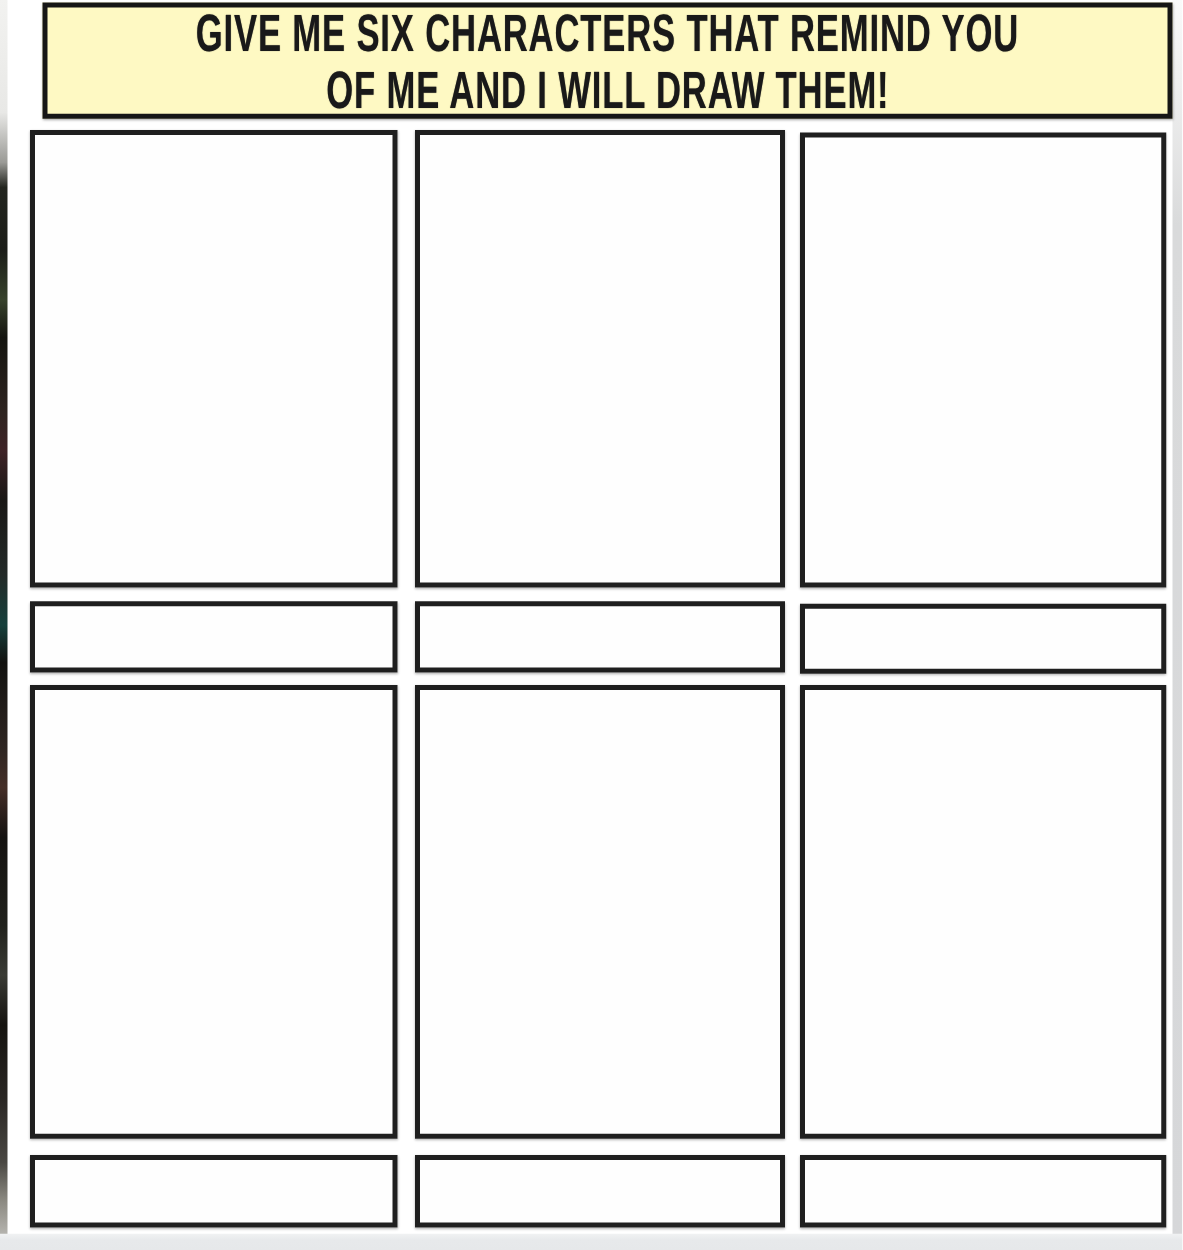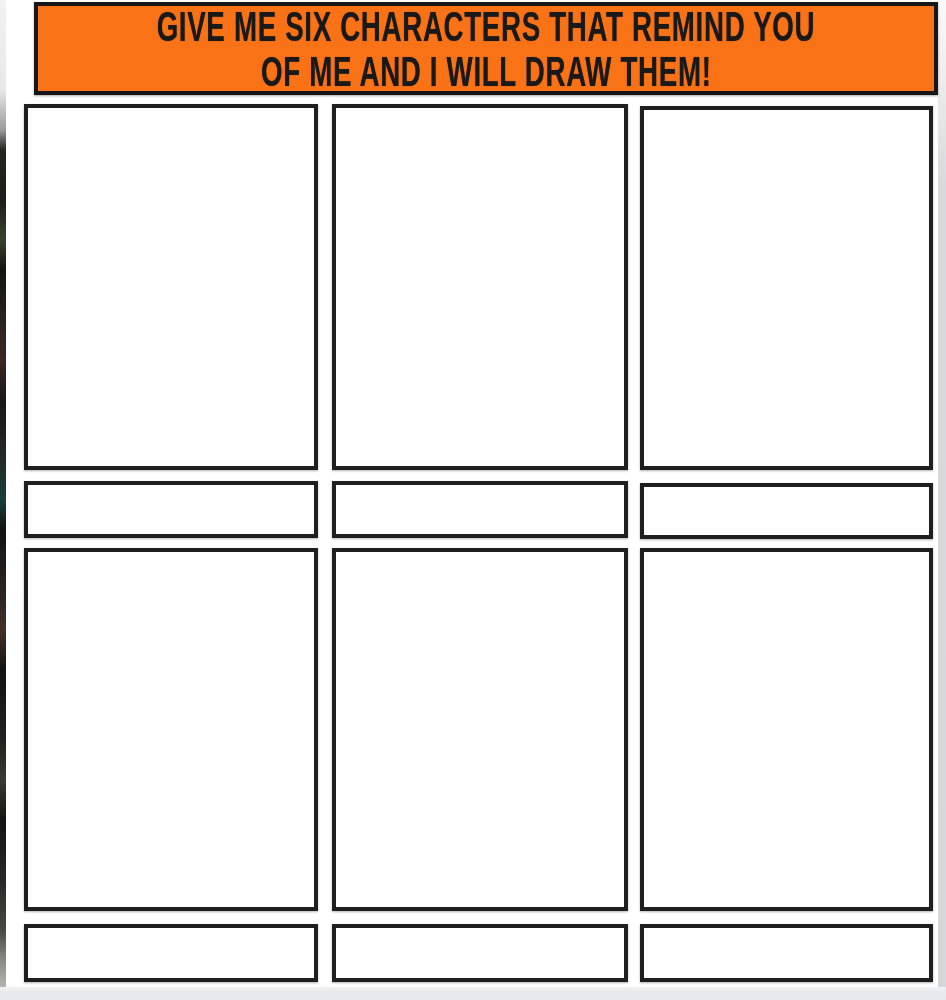--- a/index.html
+++ b/index.html
@@ -44,21 +44,21 @@
     background: linear-gradient(to bottom, #f1f2f3 0%, #e7e9eb 40%, #e6e8ea 100%);
   }
 
   
   .title-box {
     position: absolute;
     left: 34px; top: 2px;
     width: 904px; height: 93px;
     box-sizing: border-box;
     border: 4px solid #161616;
-    background: #f97316;
+    background: #fef9c3;
     box-shadow: 0 1px 2px rgba(0,0,0,0.35);
     display: flex;
     flex-direction: column;
     align-items: center;
     justify-content: center;
   }
   .title-line {
     font-size: 42px;
     line-height: 45px;
     font-weight: 700;

